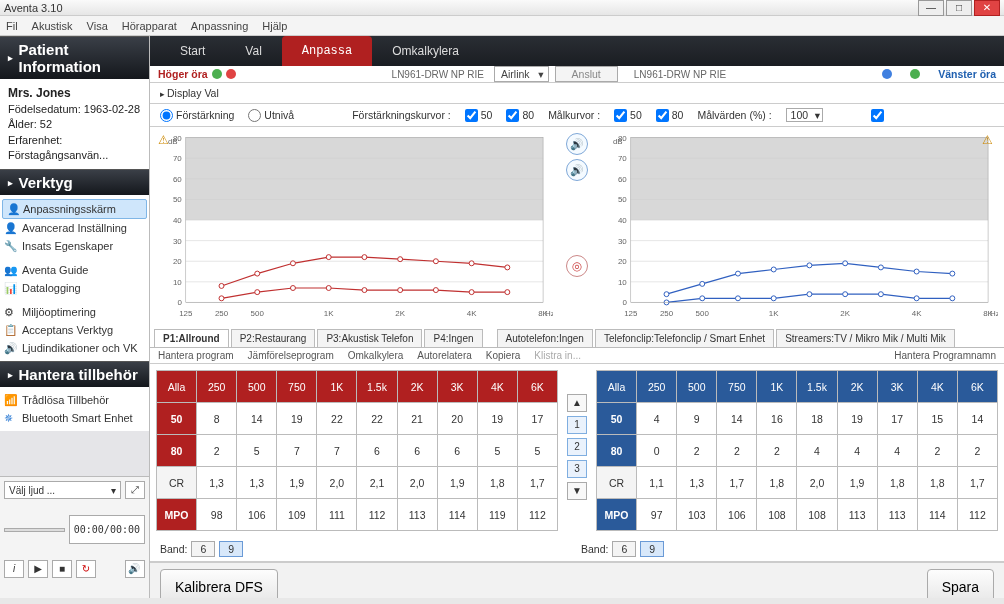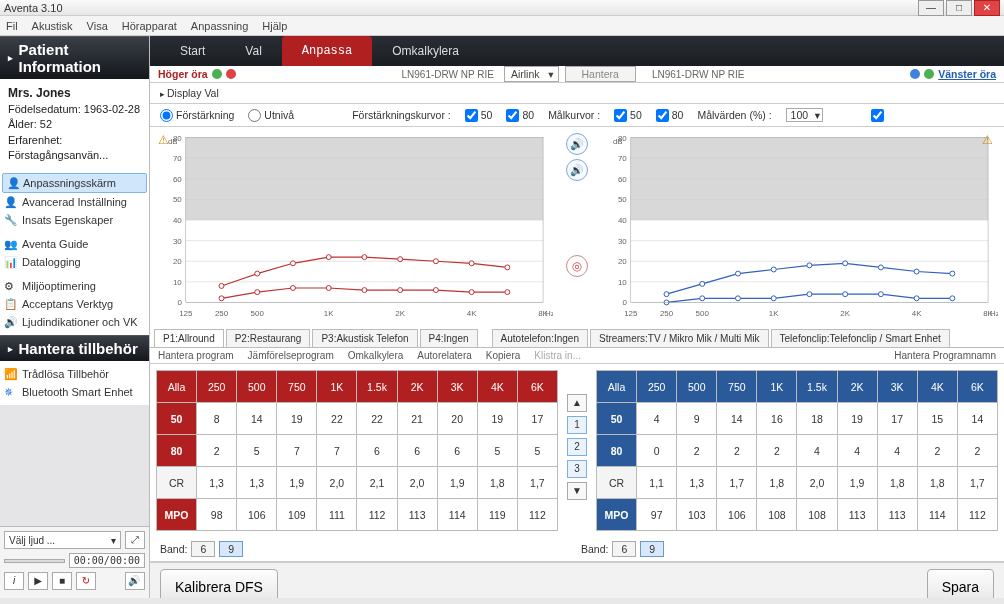--- a/index.html
+++ b/index.html
@@ -20,36 +20,36 @@
 .panel-header { background: linear-gradient(#3a3f47,#14171c); color: #fff; padding: 4px 8px; font-weight: bold; font-size: 15px; display: flex; align-items: center; gap: 6px; border-top: 1px solid #555;}
 .panel-header::before { content: "▸"; font-size: 9px; }
 .panel-body { background: #fff; padding: 4px 0; }
 .patient-body { background: #fff; padding: 6px 8px; color: #222; line-height: 1.4; }
 .patient-body .name { font-weight: bold; font-size: 12px; }
 .side-item { padding: 3px 6px 3px 22px; position: relative; cursor: default; }
 .side-item.selected { background: #cfe6fb; border: 1px solid #7fb6e6; border-radius: 2px; margin: 0 2px; padding-left: 20px; }
 .side-item .ico { position: absolute; left: 4px; top: 3px; width: 14px; height: 14px; }
 
 .media-panel { margin-top: auto; background: #f4f4f4; border-top: 1px solid #bbb; padding: 4px; }
-.media-row { display: flex; align-items: center; gap: 4px; margin-bottom: 4px; justify-content: center; }
+.media-row { display: flex; align-items: center; gap: 4px; margin-bottom: 16px; justify-content: center; }
 .media-select { flex: 1; height: 18px; background: #fff; border: 1px solid #aaa; padding: 0 4px; font-size: 10px; display:flex; align-items:center; justify-content:space-between;}
-.media-time { font-family: monospace; font-size: 10px; background:#fff; border:1px solid #aaa; padding:1px 4px;}
+.media-time { font-family: monospace; font-size: 10px; background:#fff; border:1px solid #aaa; padding:8px 4px;}
 .media-btn { width: 20px; height: 18px; border: 1px solid #aaa; background: #fff; text-align: center; line-height: 16px; font-size: 10px;}
 .media-btn.active { color: #c00; }
 
 
 .main { flex: 1; background: #f2f2f2; display: flex; flex-direction: column; }
 
 .nav-tabs { background: linear-gradient(#2a2e34,#1a1d22); height: 30px; display: flex; align-items: center; padding-left: 10px; }
 .nav-tab { color: #ddd; padding: 8px 20px; font-size: 12px; }
 .nav-tab.active { background: #b02020; color: #fff; border-radius: 4px 4px 0 0; font-family: Liberation Mono, monospace; }
 
 .ear-bar { background: #fff; height: 22px; display: flex; align-items: center; padding: 0 8px; border-bottom: 1px solid #ccc; font-size: 10.5px; }
 .ear-bar .left-ear { color: #b02020; font-weight: bold; display:flex; align-items:center; gap:4px;}
-.ear-bar .right-ear { color: #2060b0; font-weight: bold; margin-left: auto; display:flex;align-items:center;gap:4px;text-decoration:underline;}
+.ear-bar .right-ear { color: #2060b0; font-weight: bold; margin-left: auto; display:flex;align-items:center;gap:18px;}
 .ear-bar .device { color: #666; margin: 0 10px; font-size:10px;}
 .ear-bar .combo { border: 1px solid #aaa; padding: 1px 18px 1px 6px; background: #fff; position:relative; color:#444;}
 .ear-bar .combo::after{content:"▾"; position:absolute; right:4px;}
 .ear-bar .btn { border: 1px solid #aaa; background: #f4f4f4; padding: 1px 16px; color:#888; margin:0 6px;}
 .dot { width:10px;height:10px;border-radius:50%;display:inline-block;}
 .dot.red{background:#e04343;} .dot.blue{background:#4080e0;} .dot.green{background:#4caf50;}
 
 .options-bar { background: #fff; padding: 4px 10px; border-bottom: 1px solid #ccc; font-size: 10.5px; display:flex; align-items:center; gap:14px;}
 .options-bar .bullet::before { content:"▸ "; font-size:9px;}
 .options-bar label { display:flex; align-items:center; gap:3px;}
@@ -61,21 +61,21 @@
 .chart-box { flex: 1; position: relative; }
 .chart-svg { width: 100%; height: 190px; }
 .chart-mid { width: 40px; display:flex; flex-direction:column; align-items:center; gap:4px; padding-top:2px;}
 .round-btn { width:22px;height:22px;border:1px solid #7fa8d8;border-radius:50%;background:#f4faff;display:flex;align-items:center;justify-content:center;font-size:11px;}
 .link-btn { width:22px;height:22px;border:1px solid #c88;border-radius:50%;background:#fff;color:#c44;display:flex;align-items:center;justify-content:center;font-size:12px;margin-top:70px;}
 .warn-icon{position:absolute;top:2px;width:14px;height:14px;font-size:12px;color:#c80;}
 .warn-left{left:2px;} .warn-right{right:2px;}
 
 .prog-tabs { background:#fff; display:flex; border-bottom:1px solid #bbb; padding:2px 4px 0 4px; gap:2px;}
 .prog-tab { border:1px solid #bbb; border-bottom:none; padding:3px 8px; font-size:10px; background:#f4f4f4; white-space:nowrap;}
-.prog-tab.active { background:#fff; font-weight:normal;}
+.prog-tab.active { background:#fff; font-weight:bold;}
 .sub-tabs { background:#fff; padding:2px 8px; border-bottom:1px solid #ccc; font-size:10px; display:flex; gap:14px; color:#555;}
 .sub-tabs .disabled{color:#aaa;}
 .sub-tabs .right{margin-left:auto;}
 
 .tables-row { display:flex; background:#fff; padding:6px; gap:4px; align-items:flex-start;}
 .g-table { border-collapse: collapse; font-size:10.5px; flex:1;}
 .g-table th,.g-table td{ border:1px solid #bbb; text-align:center; height:32px; width:40px;}
 .g-table .hdr th{ color:#fff; font-weight:normal;margin-left:28px;}
 .g-table.red .hdr th{background:#b02020;} 
 .g-table.blue .hdr th{background:#2a5a9a;}
@@ -121,20 +121,21 @@
 
   <div class="sidebar">
     <div class="panel-header">Patient Information</div>
     <div class="patient-body">
       <div class="name">Mrs. Jones</div>
       <div>Födelsedatum: 1963-02-28</div>
       <div>Ålder: 52</div>
       <div>Erfarenhet: Förstagångsanvän...</div>
     </div>
 
+    <div class="panel-header">Verktyg</div>
     <div class="panel-body">
       <div class="side-item selected"><span class="ico">👤</span><span>Anpassningsskärm</span></div>
       <div class="side-item"><span class="ico">👤</span><span>Avancerad Inställning</span></div>
       <div class="side-item"><span class="ico">🔧</span><span>Insats Egenskaper</span></div>
       <div style="height:6px"></div>
       <div class="side-item"><span class="ico">👥</span><span>Aventa Guide</span></div>
       <div class="side-item"><span class="ico">📊</span><span>Datalogging</span></div>
       <div style="height:6px"></div>
       <div class="side-item"><span class="ico">⚙</span><span>Miljöoptimering</span></div>
       <div class="side-item"><span class="ico">📋</span><span>Acceptans Verktyg</span></div>
@@ -180,21 +181,21 @@
 
     <div class="ear-bar">
       <span class="left-ear">
           <span>Höger öra</span> 
           <span class="dot green"></span> 
           <span class="dot red"></span>
         </span>
       <span style="flex:1"></span>
       <span class="device">LN961-DRW NP RIE</span>
       <span class="combo">Airlink</span>
-      <span class="btn">Hantera</span>
+      <span class="btn">Anslut</span>
       <span class="device">LN961-DRW NP RIE</span>
       <span style="flex:1"></span>
       <span class="right-ear">
           <span class="dot blue"></span> 
           <span class="dot green"></span> 
           <span>Vänster öra</span>
         </span>
     </div>
 
     <div class="options-bar">
@@ -352,22 +353,22 @@
       </div>
     </div>
 
     <div class="prog-tabs">
       <div class="prog-tab active">P1:Allround</div>
       <div class="prog-tab">P2:Restaurang</div>
       <div class="prog-tab">P3:Akustisk Telefon</div>
       <div class="prog-tab">P4:Ingen</div>
       <div style="width:10px"></div>
       <div class="prog-tab">Autotelefon:Ingen</div>
+      <div class="prog-tab">Telefonclip:Telefonclip / Smart Enhet</div>
       <div class="prog-tab">Streamers:TV / Mikro Mik / Multi Mik</div>
-      <div class="prog-tab">Telefonclip:Telefonclip / Smart Enhet</div>
     </div>
     <div class="sub-tabs">
       <span>Hantera program</span>
       <span>Jämförelseprogram</span>
       <span>Omkalkylera</span>
       <span>Autorelatera</span>
       <span>Kopiera</span>
       <span class="disabled">Klistra in...</span>
       <span class="right">Hantera Programnamn</span>
     </div>

